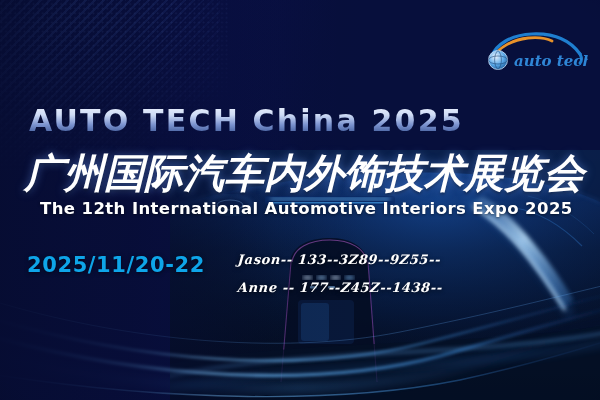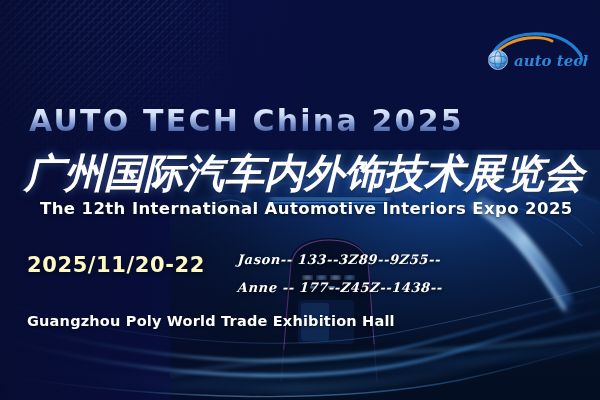--- a/index.html
+++ b/index.html
@@ -102,21 +102,21 @@
     font-size:16.5px; font-weight:bold; letter-spacing:0.4px;
     font-family:"DejaVu Sans", sans-serif;
     color:#ffffff; white-space:nowrap;
     text-shadow:0 1px 3px rgba(0,0,0,0.55);
   }
 
   .date{
     position:absolute; left:27px; top:253px;
     font-size:21px; font-weight:bold; letter-spacing:0.6px;
     font-family:"DejaVu Sans", sans-serif;
-    color:#fef9c3; white-space:nowrap;
+    color:#0ea5e9; white-space:nowrap;
     text-shadow:0 1px 4px rgba(0,0,0,0.6);
   }
 
   .venue-cn{
     position:absolute; left:27px; top:285px;
     font-size:23px; font-weight:bold; letter-spacing:1px;
     font-family:"DejaVu Sans","Liberation Sans",sans-serif;
     color:#ffffff; white-space:nowrap;
     text-shadow:0 1px 4px rgba(0,0,0,0.6);
   }
@@ -279,21 +279,20 @@
 
     <div class="title-en">AUTO TECH China 2025</div>
 
     <div class="title-cn">广州国际汽车内外饰技术展览会</div>
 
     <div class="subtitle-en">The 12th International Automotive Interiors Expo 2025</div>
 
     <div class="date">2025/11/20-22</div>
 
 
-    <div class="venue-en">Guangzhou Poly World Trade Exhibition Hall</div>
 
     <div class="contacts">
       <div class="contact-line">Jason-- 133--3Z89--9Z55--</div>
       <div class="contact-line">Anne -- 177--Z45Z--1438--</div>
     </div>
 
   </div>
 </div>
 
 </body></html>

